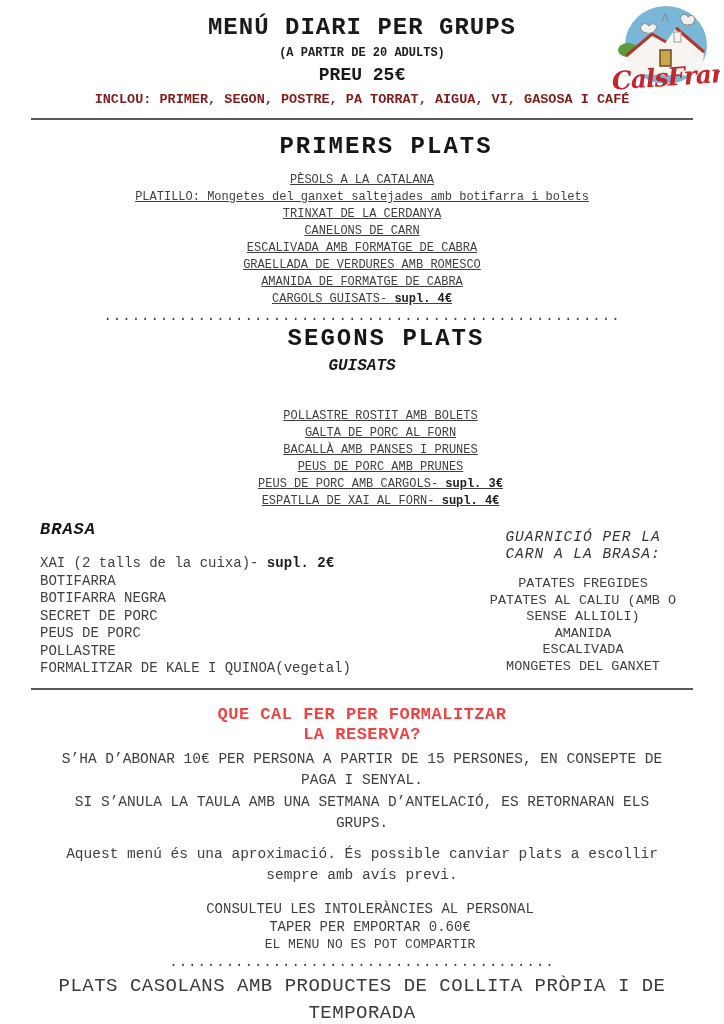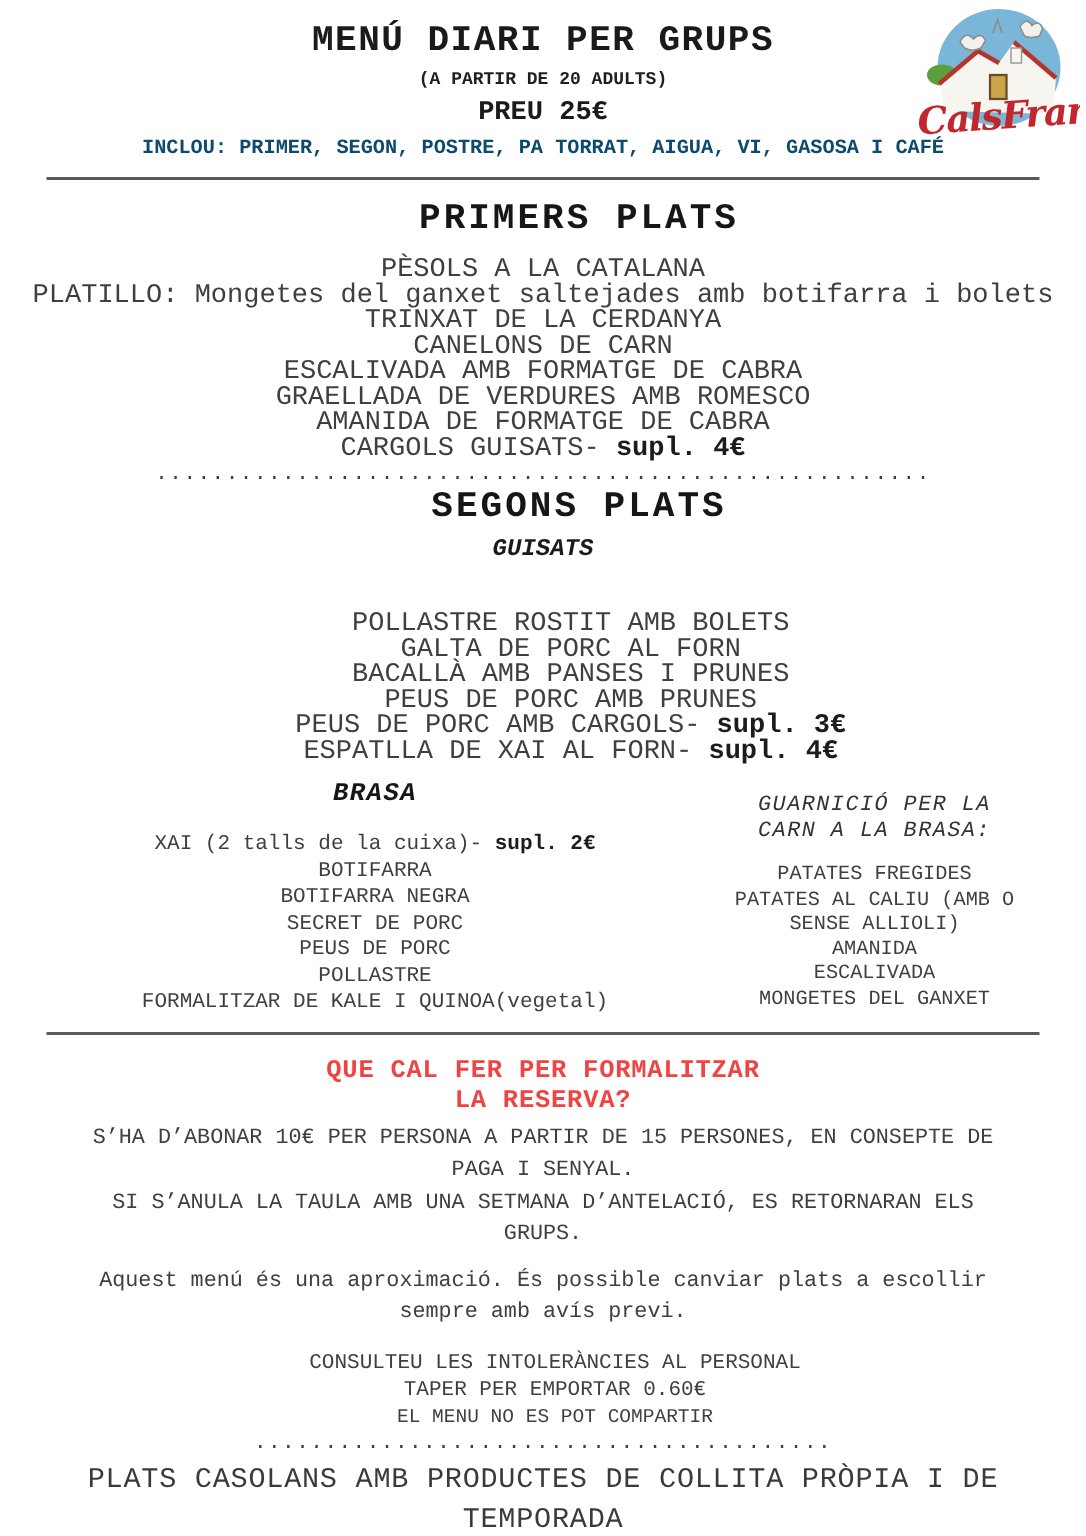--- a/index.html
+++ b/index.html
@@ -11,32 +11,32 @@
     padding-top:14px;
     font-family:"Liberation Mono","DejaVu Sans Mono",monospace;
     color:#3f3f3f;
     background:#ffffff;
     overflow:hidden;
   }
   .center{text-align:center;}
   .title{font-size:24px;font-weight:bold;color:#1a1a1a;letter-spacing:1px;line-height:28px;}
   .subtitle{font-size:12px;font-weight:bold;color:#1f1f1f;margin-top:4px;line-height:14px;}
   .price{font-size:18px;font-weight:bold;color:#1a1a1a;margin-top:5px;line-height:21px;}
-  .includes{font-size:13.5px;font-weight:bold;color:#0c4a6e;margin-top:6px;line-height:16px;text-align:center;}
+  .includes{font-size:13.5px;font-weight:bold;color:#7f1d1d;margin-top:6px;line-height:16px;text-align:center;}
   hr.rule{border:none;border-top:2px solid #5a5a5a;width:662px;margin:10px auto 0 auto;}
   .section-heading{font-size:24px;font-weight:bold;color:#161616;letter-spacing:2px;line-height:27px;padding-left:48px;}
   .primers-heading{margin-top:13px;}
-  .items{margin-top:12px;font-size:18px;line-height:17px;}
+  .items{margin-top:12px;font-size:12px;line-height:17px;text-decoration:underline;}
   .items .supl{font-weight:bold;color:#1c1c1c;}
   .dotted{font-size:14px;line-height:12px;letter-spacing:1px;color:#3f3f3f;margin-top:2px;white-space:nowrap;overflow:hidden;}
   .segons-heading{margin-top:3px;}
   .sub-italic{font-size:16px;font-weight:bold;font-style:italic;color:#1a1a1a;margin-top:5px;line-height:19px;}
   .segons-items{margin-top:32px;padding-left:37px;}
   .brasa-row{display:flex;margin-top:10px;}
-  .brasa-left{width:420px;margin-left:40px;text-align:center;}
+  .brasa-left{width:420px;margin-left:40px;text-align:left;}
   .brasa-heading{font-size:17px;font-weight:bold;font-style:italic;color:#161616;line-height:19px;letter-spacing:1px;}
   .brasa-items{margin-top:16px;font-size:14px;line-height:17.5px;}
   .brasa-items .supl{font-weight:bold;color:#1c1c1c;}
   .guarnicio{width:230px;margin-left:8px;margin-top:9px;text-align:center;}
   .guarnicio-heading{font-style:italic;font-size:14.5px;line-height:17px;letter-spacing:1px;color:#333;}
   .guarnicio-items{margin-top:13px;font-size:13.5px;line-height:16.5px;}
   .rule2{margin-top:7px;}
   .reserva-heading{font-size:17px;font-weight:bold;color:#ef4444;line-height:20.5px;margin-top:15px;letter-spacing:0.5px;}
   .reserva-para{font-size:14.5px;line-height:21.5px;max-width:618px;margin:3px auto 0 auto;}
   .reserva-para2{font-size:14.5px;line-height:21.5px;max-width:618px;margin:9px auto 0 auto;}

